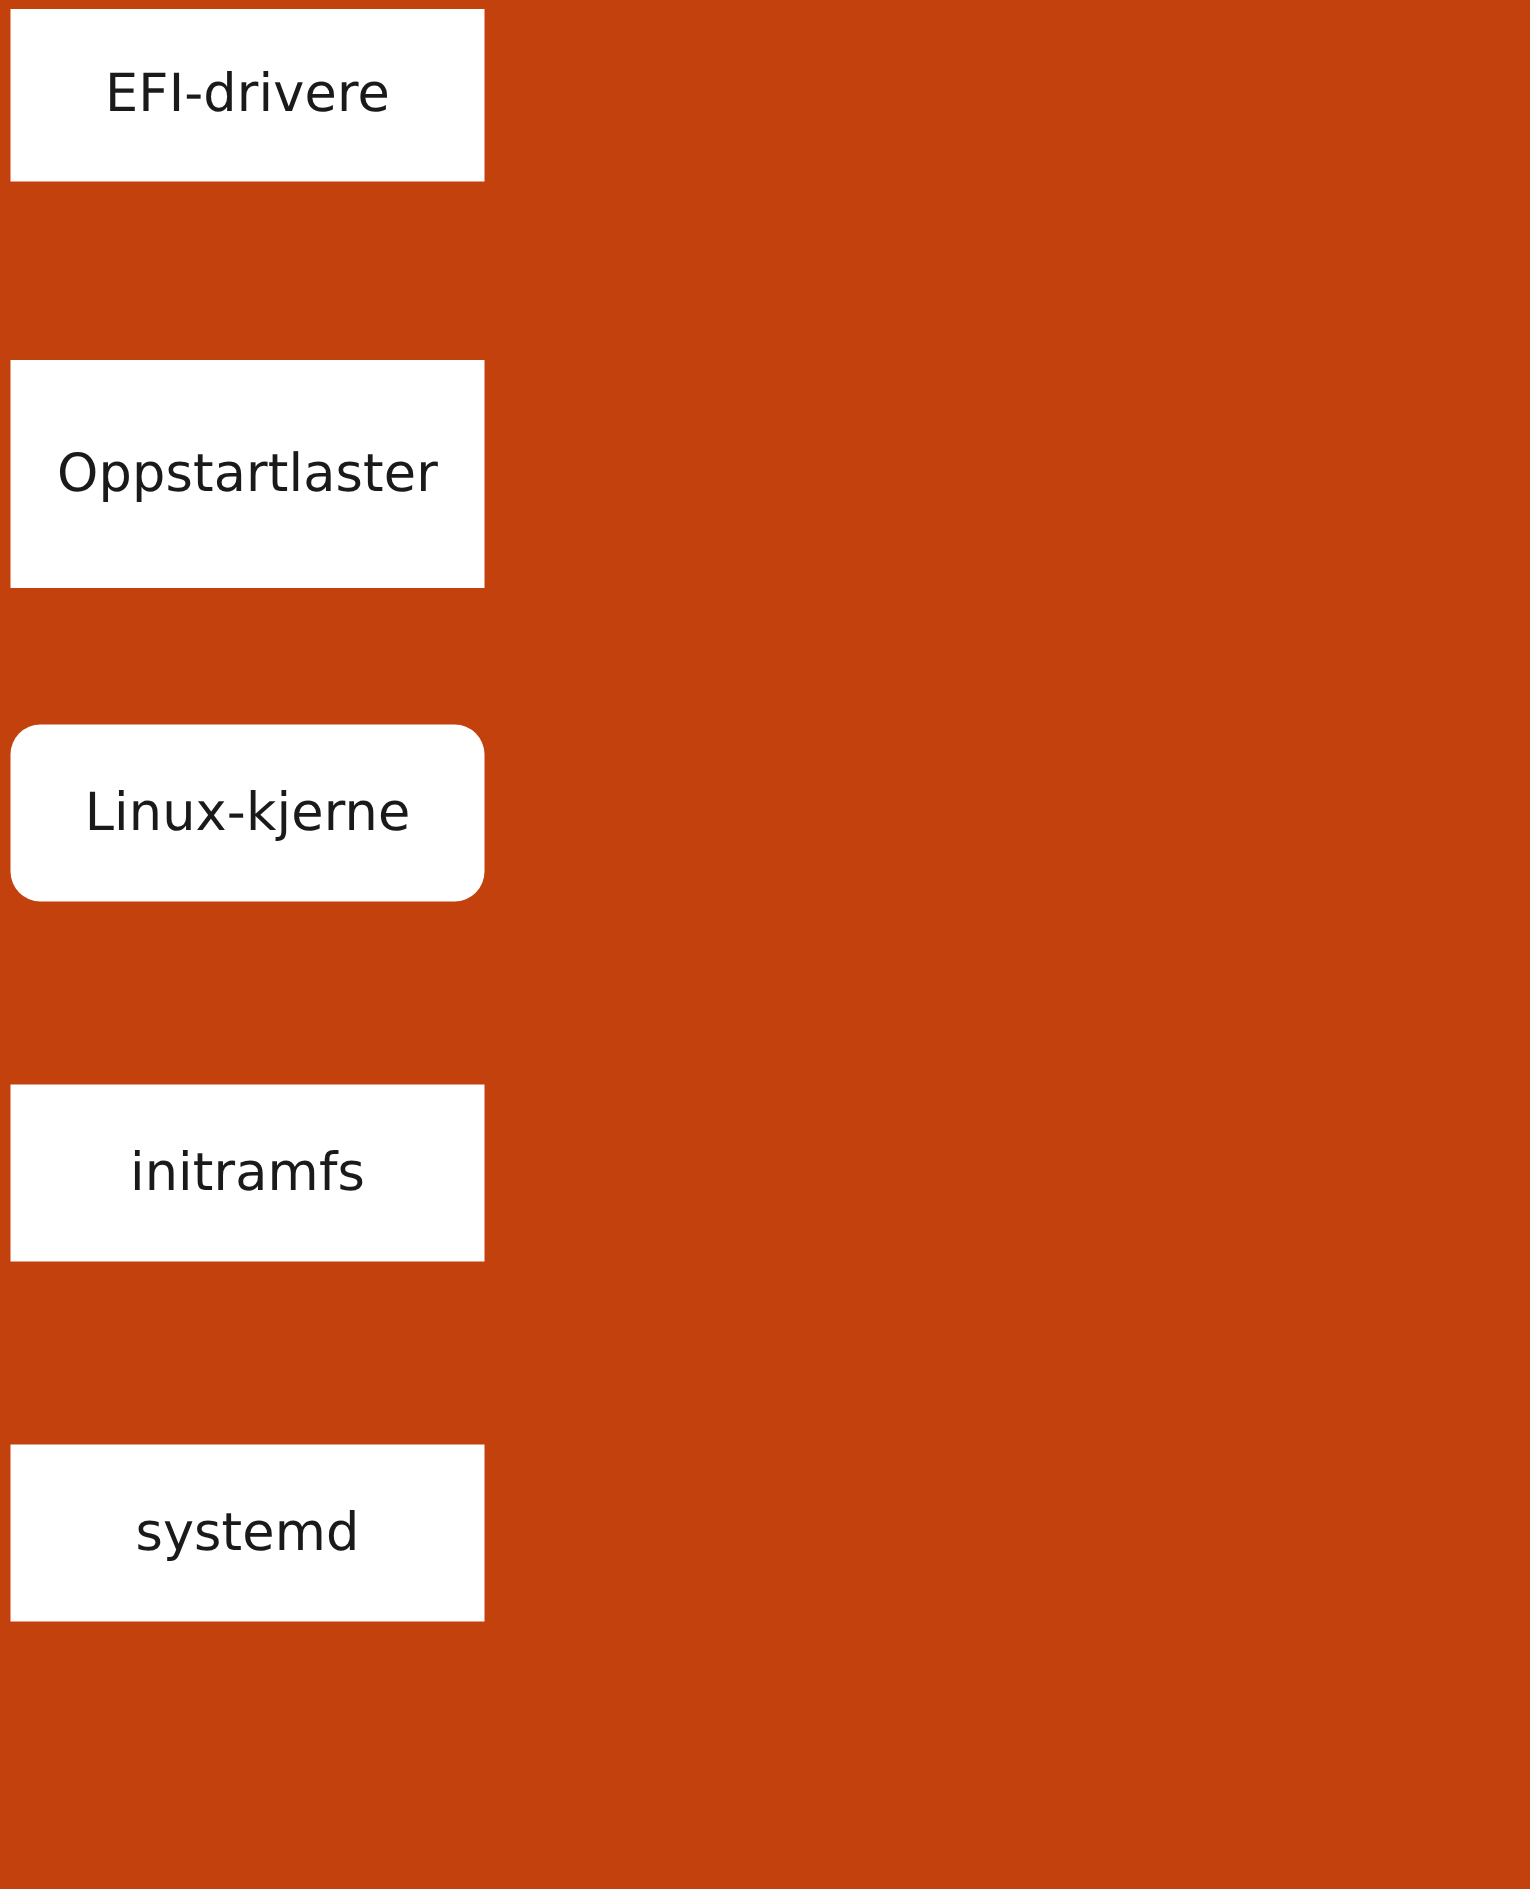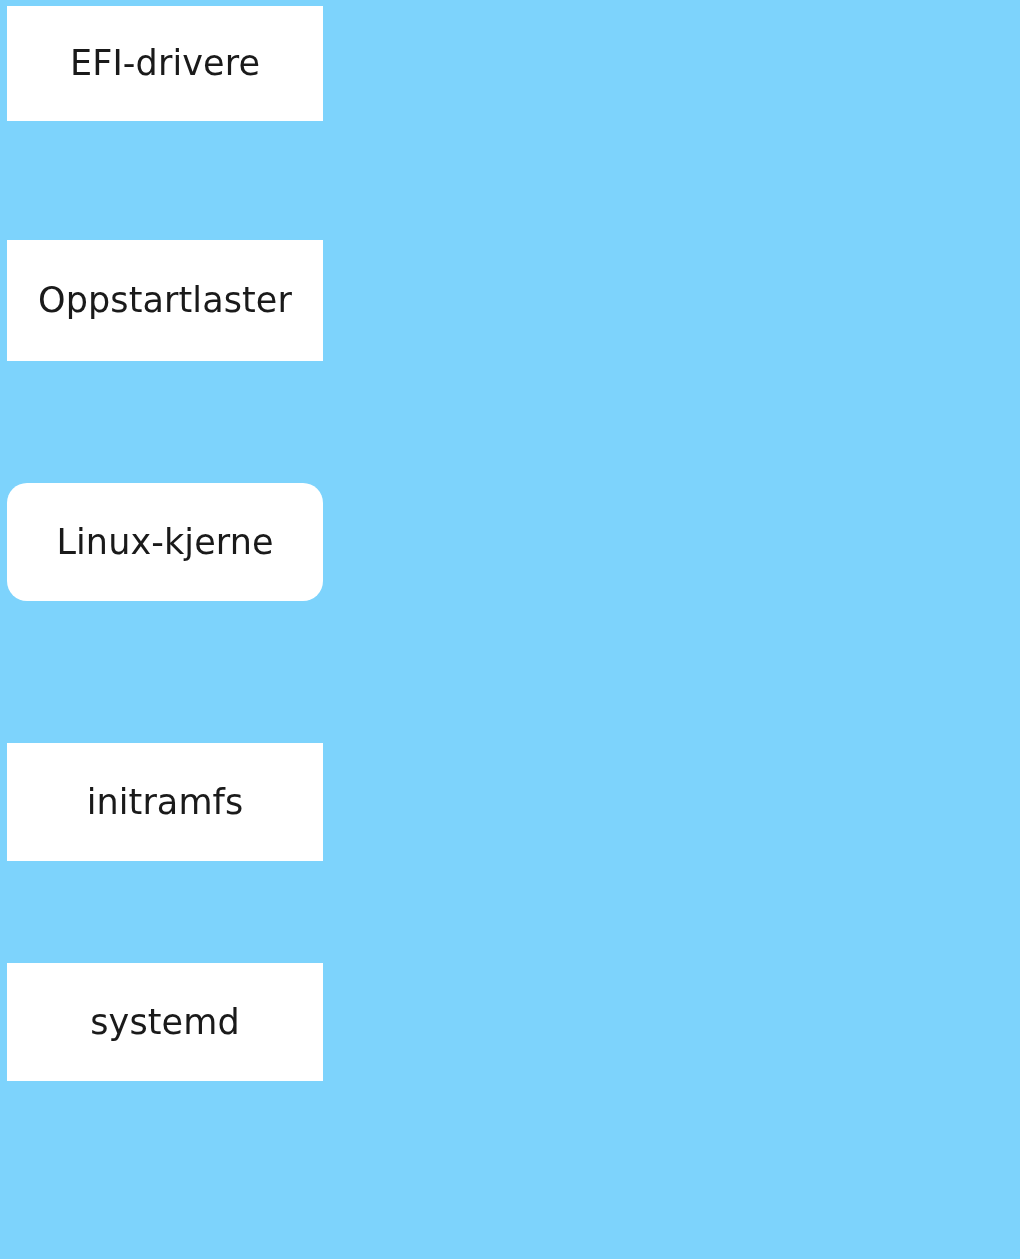--- a/index.html
+++ b/index.html
@@ -11,21 +11,21 @@
   body {
     width: 1020px;
     height: 1259px;
     overflow: hidden;
     font-family: "DejaVu Sans", "Liberation Sans", sans-serif;
   }
   #diagram-canvas {
     position: relative;
     width: 1020px;
     height: 1259px;
-    background: #7dd3fc;
+    background: #c2410c;
   }
   .stage-box {
     position: absolute;
     left: 7px;
     width: 316px;
     background: #ffffff;
     border: 0;
     display: flex;
     align-items: center;
     justify-content: center;
@@ -38,23 +38,23 @@
     font-size: 35px;
     font-weight: 400;
     line-height: 1;
     letter-spacing: 0.1px;
     white-space: nowrap;
     text-align: center;
     display: block;
   }
   
   #stage-0 { top: 6px;   height: 115px; }
-  #stage-1 { top: 240px; height: 121px; }
+  #stage-1 { top: 240px; height: 152px; }
   #stage-2 { top: 483px; height: 118px; border-radius: 20px; }
-  #stage-3 { top: 723px; height: 118px; margin-top: 20px; }
+  #stage-3 { top: 723px; height: 118px; }
   #stage-4 { top: 963px; height: 118px; }
 </style>
 </head>
 <body>
 
 <div id="diagram-canvas">
 
   <div class="stage-box" id="stage-0">
     <span class="stage-label">EFI-drivere</span>
   </div>

